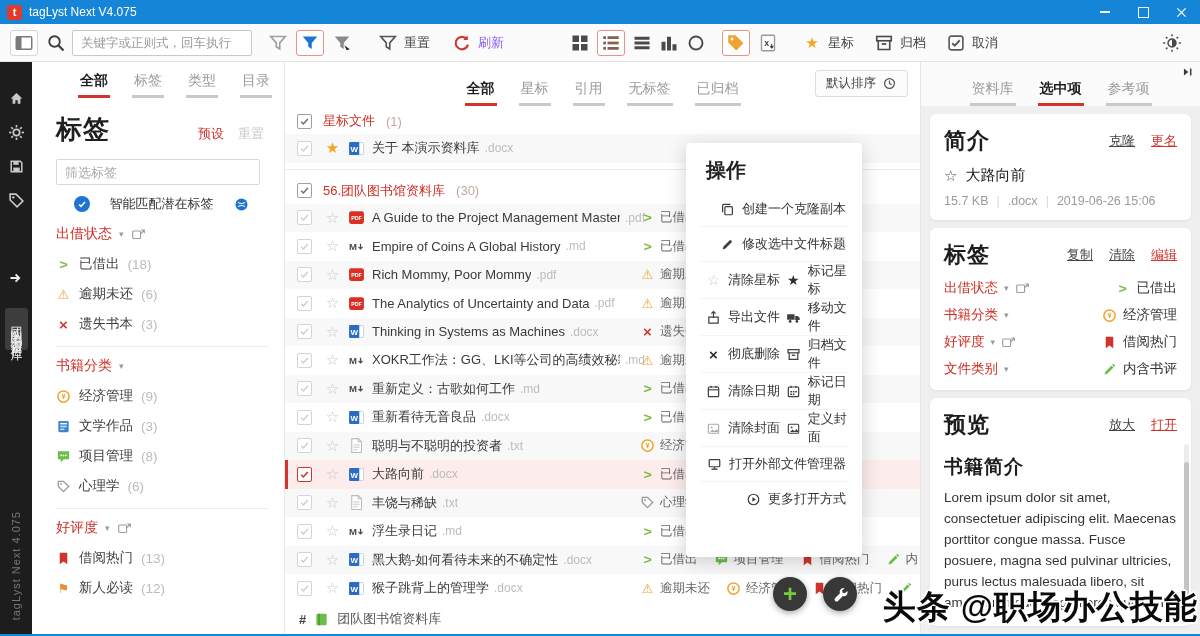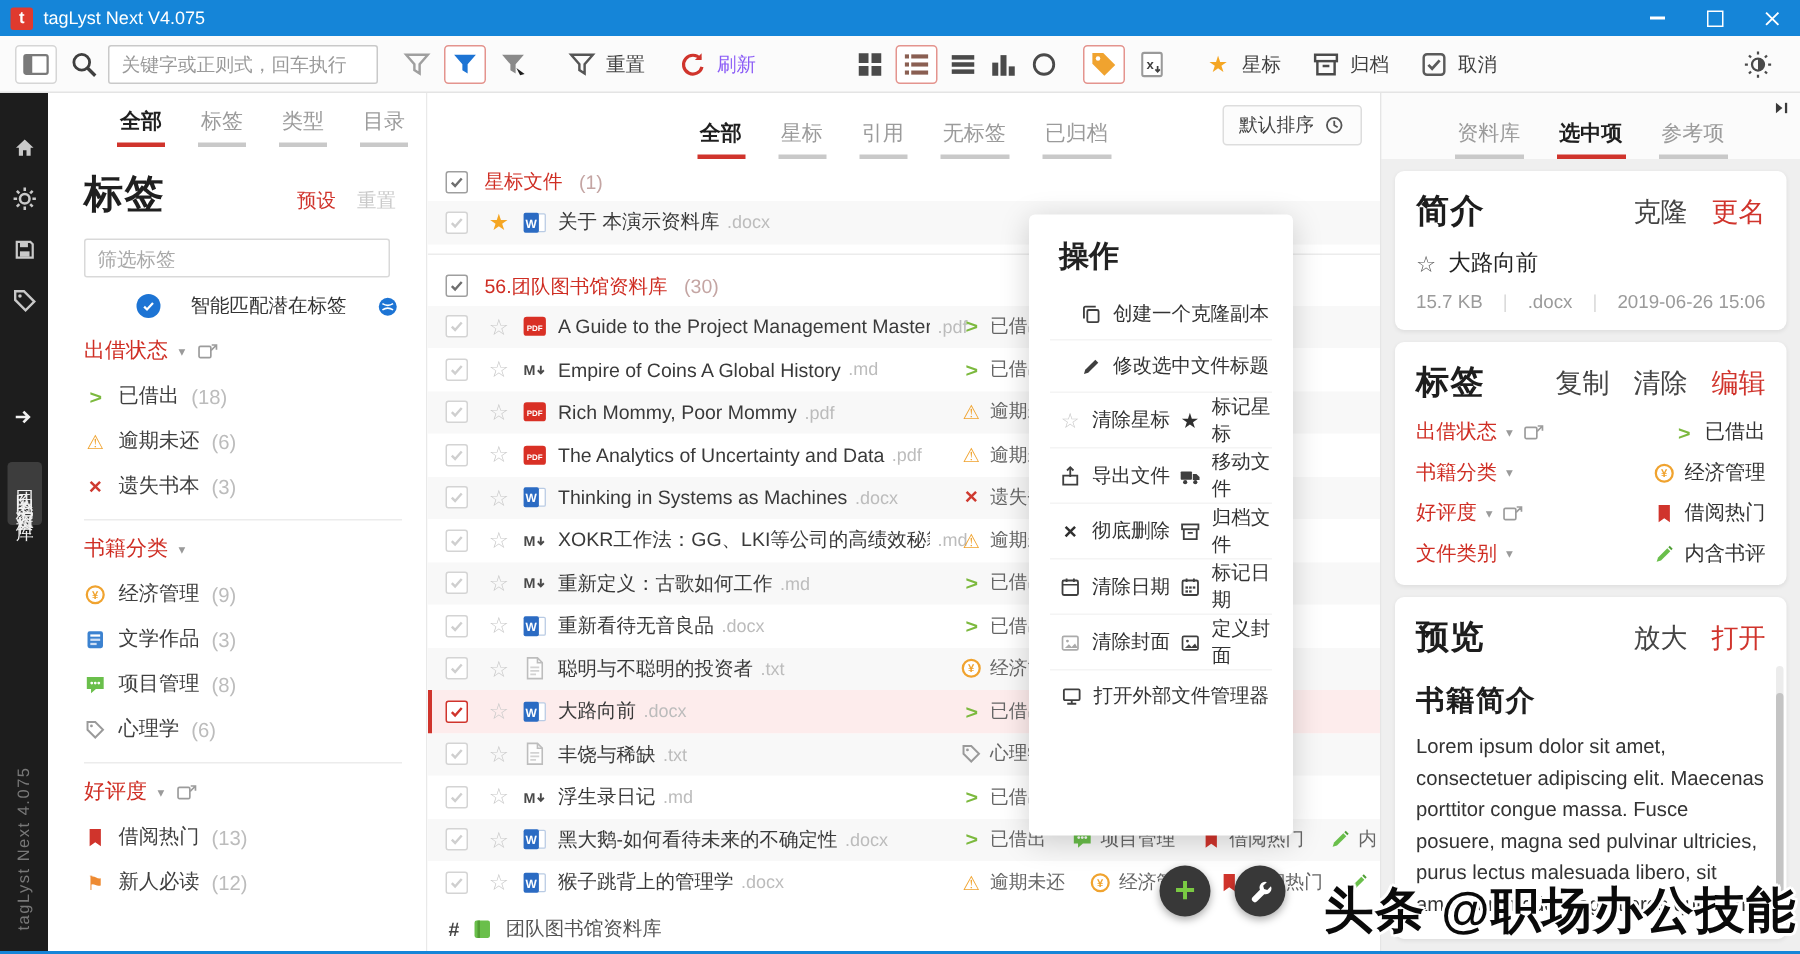--- a/index.html
+++ b/index.html
@@ -40,21 +40,21 @@
   #leftpanel{position:absolute;left:32px;top:62px;width:253px;bottom:0;background:#fff;border-right:1px solid #e9e9e9;box-sizing:border-box;overflow:hidden;}
   #ltabs{padding-left:46px;gap:22px;}
   #lphead{display:flex;align-items:baseline;margin:14px 20px 0 24px;}
   #lptitle{font-size:26px;font-weight:bold;color:#1f1f1f;letter-spacing:1px;}
   #lplinks{margin-left:auto;display:flex;gap:14px;font-size:13px;}
   #lp-preset{color:#d0342c;}
   #lp-reset{color:#c9c9c9;}
   #lpfilter{margin:12px 24px 0;}
   #filterinput{width:100%;height:26px;border:1px solid #d9d9d9;border-radius:2px;padding:0 8px;font-size:13px;box-sizing:border-box;outline:none;color:#333;font-family:inherit;}
   #filterinput::placeholder{color:#a9a9a9;}
-  #lpsmart{display:flex;align-items:center;justify-content:flex-end;gap:20px;margin:10px 18px 0 24px;font-size:13px;color:#333;}
+  #lpsmart{display:flex;align-items:center;justify-content:center;gap:20px;margin:10px 18px 0 24px;font-size:13px;color:#333;}
   .smartcb{width:16px;height:16px;border-radius:50%;background:#1d74d4;display:flex;align-items:center;justify-content:center;flex:none;}
   .smartcb svg{width:10px;height:10px;}
   #taggroups{margin-top:2px;}
   .tsec{margin:0 16px 0 24px;padding:10px 0 13px;border-bottom:1px solid #ececec;}
   .tsec:last-child{border-bottom:none;}
   .tsechead{display:flex;align-items:center;gap:7px;}
   .tname{font-size:14px;color:#cf2e24;}
   .caret{font-size:9px;color:#9a9a9a;}
   .titem{display:flex;align-items:center;gap:8px;margin-top:12px;font-size:13.5px;}
   .titem .tlab{color:#3f3f3f;}
@@ -100,25 +100,25 @@
   
   #rightpanel{position:absolute;right:0;top:62px;width:280px;bottom:0;background:#efefef;border-left:1px solid #e5e5e5;box-sizing:border-box;}
   #rtabs{position:relative;height:44px;background:#fbfbfb;}
   #rtabsinner{justify-content:center;gap:22px;height:100%;}
   #rcorner{position:absolute;right:6px;top:4px;width:12px;height:12px;}
   #cards{position:absolute;left:0;right:0;top:44px;bottom:0;padding:8px 9px;box-sizing:border-box;display:flex;flex-direction:column;gap:8px;background:#efefef;}
   .card{background:#fff;border-radius:6px;box-shadow:0 1px 3px rgba(0,0,0,.07);padding:12px 14px;box-sizing:border-box;}
   .ctitlerow{display:flex;align-items:center;}
   .ctitle{font-size:22px;font-weight:bold;color:#1d1d1d;letter-spacing:1px;}
   .clinks{margin-left:auto;display:flex;gap:16px;}
-  .alink{font-size:18px;color:#444;}
+  .alink{font-size:13px;color:#444;text-decoration:underline;}
   .alink.red{color:#d0342c;}
   #introfile{display:flex;align-items:center;gap:8px;margin-top:10px;font-size:15px;color:#222;}
   #introfile .ostar{color:#555;font-size:15px;}
-  #introm{margin-top:9px;font-size:12.5px;color:#9b9b9b;display:flex;align-items:center;gap:8px;justify-content:space-between;}
+  #introm{margin-top:9px;font-size:12.5px;color:#9b9b9b;display:flex;align-items:center;gap:8px;}
   #introm .pipe{color:#d9d9d9;}
   .rtrow{display:flex;align-items:center;margin-top:9px;}
   .rcat{font-size:13.5px;color:#cf2e24;}
   .rtrow .left{display:flex;align-items:center;gap:6px;}
   .rtrow .right{margin-left:auto;display:flex;align-items:center;gap:6px;font-size:13.5px;color:#333;}
   #previewcard{flex:1;position:relative;overflow:hidden;}
   #pvheading{font-size:19px;font-weight:bold;color:#1d1d1d;margin-top:14px;letter-spacing:1px;}
   #pvbody{font-size:13.5px;color:#333;line-height:1.55;margin-top:8px;}
   #pvtrack{position:absolute;right:2px;top:46px;bottom:8px;width:5px;background:#ececec;border-radius:3px;}
   #pvthumb{position:absolute;right:2px;top:64px;width:5px;height:138px;background:#c4c4c4;border-radius:3px;}
@@ -1083,20 +1083,31 @@
             <span class="icx">
               <svg viewBox="0 0 16 16">
                 <rect x="2.4" y="2.8" width="11.2" height="7.6" rx="0.8" fill="none" stroke="#3f3f3f" stroke-width="1.3"></rect>
                 <line x1="8" y1="10.4" x2="8" y2="12.6" stroke="#3f3f3f" stroke-width="1.3"></line>
                 <line x1="4.8" y1="13" x2="11.2" y2="13" stroke="#3f3f3f" stroke-width="1.5"></line>
               </svg>
             </span>
             <span>打开外部文件管理器</span>
           </span>
         </div>
+        <div class="mrow">
+          <span class="mitem wide">
+            <span class="icx">
+              <svg viewBox="0 0 16 16">
+                <circle cx="8" cy="8" r="5.6" fill="none" stroke="#3f3f3f" stroke-width="1.3"></circle>
+                <path d="M6.8 5.6v4.8L10.6 8z" fill="#3f3f3f"></path>
+              </svg>
+            </span>
+            <span>更多打开方式</span>
+          </span>
+        </div>
       </div>
   </div>
 
   <div id="rightpanel">
     <div id="rtabs">
       <div id="rtabsinner" class="tabrow">
           <span class="tab">资料库</span>
           <span class="tab act">选中项</span>
           <span class="tab">参考项</span>
         </div>

